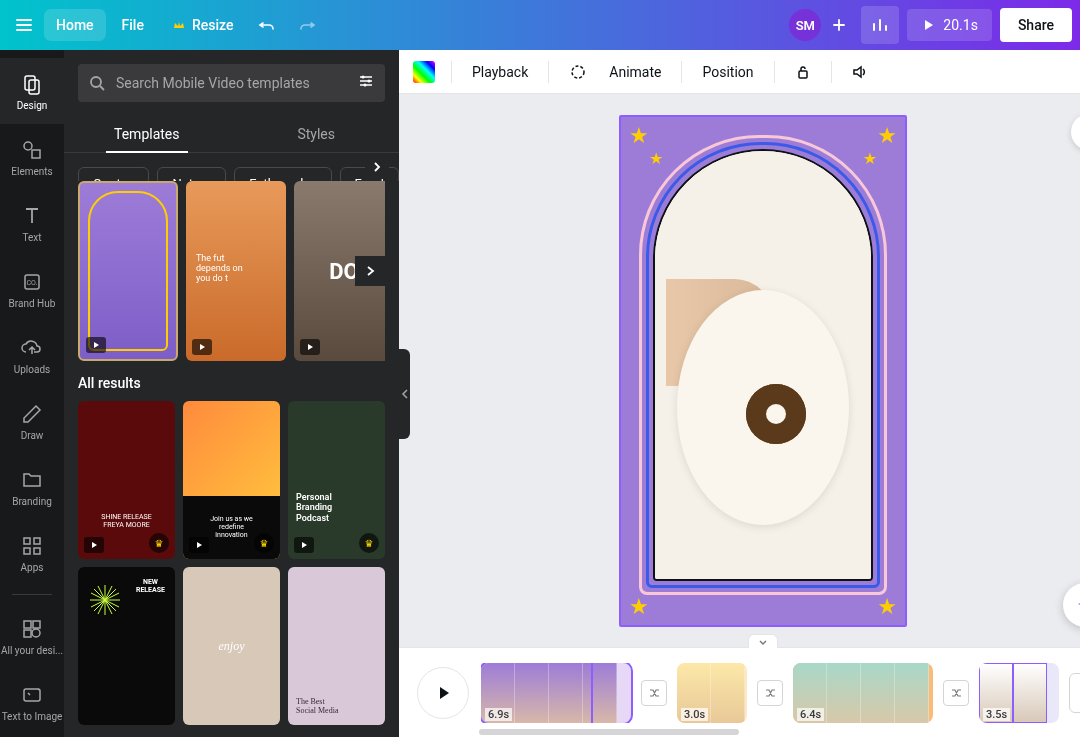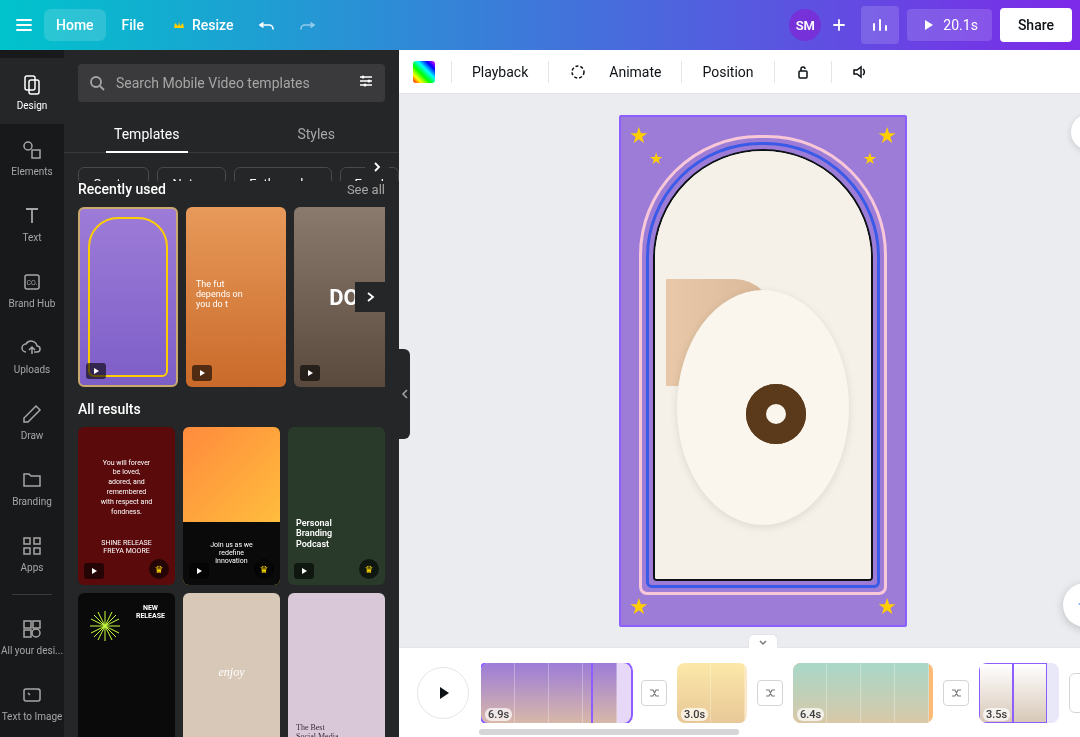--- a/index.html
+++ b/index.html
@@ -122,21 +122,21 @@
     .clip.selected { outline: 2px solid #8c5dff; outline-offset: 0; }
     .clip-frame { width: 34px; height: 100%; background: #d8c8b8; border-right: 1px solid rgba(255,255,255,0.3); }
     .clip1 { background: #e8d8f8; }
     .clip1 .clip-frame { background: linear-gradient(#9d7cd8, #d8b8a8); }
     .clip2 { background: #fce8c8; }
     .clip2 .clip-frame { background: linear-gradient(#fce8a8, #e8c898); }
     .clip3 { background: #fdba74; }
     .clip3 .clip-frame { background: linear-gradient(#a8d8c8, #d8c8a8); }
     .clip4 { background: #e8e8f8; }
     .clip4 .clip-frame { background: linear-gradient(#fff, #d8c8b8); border: 1px solid #8c5dff; }
-    .clip-dur { position: absolute; bottom: 2px; left: 4px; color: #3a3a3c; font-size: 11px; font-weight: 500; background: rgba(255,255,255,0.7); padding: 0 3px; border-radius: 6px; }
+    .clip-dur { position: absolute; bottom: 2px; left: 4px; color: #3a3a3c; font-size: 11px; font-weight: 500; background: rgba(255,255,255,0.7); padding: 0 3px; border-radius: 0; }
     .transition-btn { width: 26px; height: 26px; border: 1px solid #d5d5d7; border-radius: 4px; display: flex; align-items: center; justify-content: center; cursor: pointer; color: #7a7a7c; flex-shrink: 0; }
     .add-clip { width: 40px; height: 40px; border: 1px solid #d5d5d7; border-radius: 6px; display: flex; align-items: center; justify-content: center; cursor: pointer; color: #7a7a7c; font-size: 20px; }
     .playhead { position: absolute; top: -12px; left: 110px; width: 2px; height: 74px; background: #8c5dff; z-index: 5; }
     .playhead::before { content: '♥'; position: absolute; top: -10px; left: -6px; color: #7a7a7c; font-size: 12px; }
     .tl-scrollbar { position: absolute; bottom: 2px; left: 80px; width: 260px; height: 6px; background: #d5d5d7; border-radius: 3px; }
   </style>
 </head>
 <body>
 
 <div class="top-bar">
@@ -293,24 +293,20 @@
       <button class="chip">Fathers day</button>
       <button class="chip">Food</button>
       <div class="chips-arrow">
         <svg width="12" height="12" viewBox="0 0 12 12">
             <path d="M4 2l4 4-4 4" stroke="#fff" stroke-width="1.8" fill="none"></path>
           </svg>
       </div>
     </div>
 
     <div class="section">
-      <div class="section-head">
-        <span class="section-title">Recently used</span>
-        <span class="see-all">See all</span>
-      </div>
       <div class="thumbnails">
         <div class="thumb thumb1">
           <div class="inner-frame"></div>
           <div class="thumb-video-icon">
               <svg width="8" height="8" viewBox="0 0 8 8">
                 <path d="M2 1l5 3-5 3z" fill="#fff"></path>
               </svg>
             </div>
         </div>
         <div class="thumb thumb3">
@@ -338,26 +334,20 @@
         </div>
       </div>
     </div>
 
     <div class="section">
       <div class="section-head">
         <span class="section-title">All results</span>
       </div>
       <div class="results-grid">
         <div class="result-thumb rt1">
-          <div class="tx" style="white-space:pre-line">You will forever
-be loved,
-adored, and
-remembered
-with respect and
-fondness.</div>
           <div class="bt" style="white-space:pre-line">SHINE RELEASE
 FREYA MOORE</div>
           <div class="thumb-video-icon">
               <svg width="8" height="8" viewBox="0 0 8 8">
                 <path d="M2 1l5 3-5 3z" fill="#fff"></path>
               </svg>
             </div>
           <div class="thumb-crown">♛</div>
         </div>
         <div class="result-thumb rt2">

